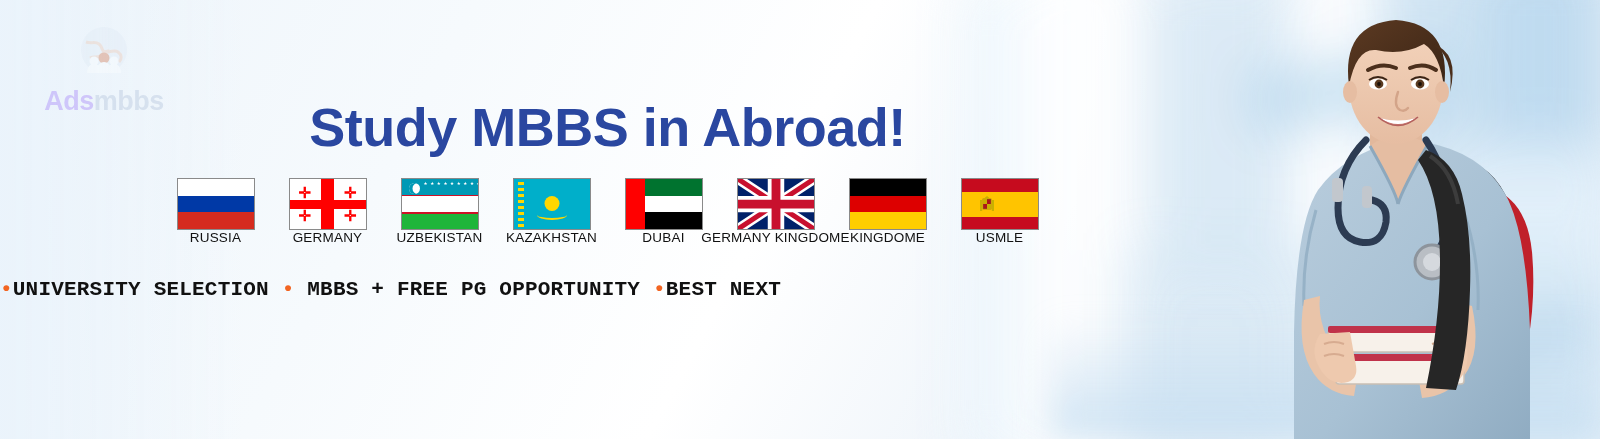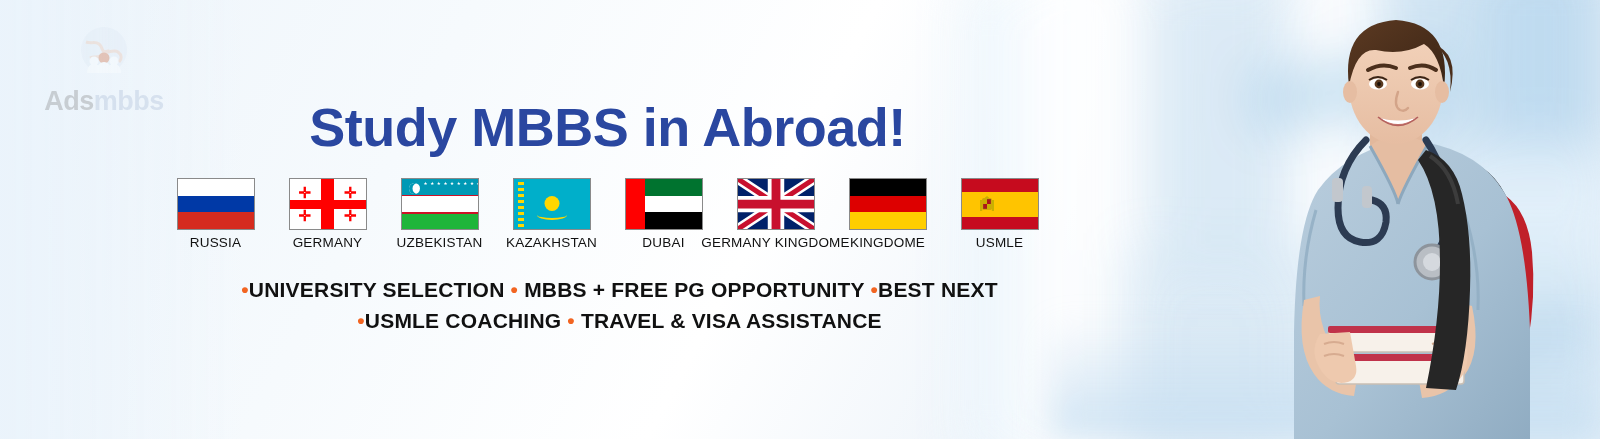--- a/index.html
+++ b/index.html
@@ -50,21 +50,21 @@
 
   
   .logo {
     position:absolute; left:34px; top:22px;
     width:140px; opacity:.30;
     text-align:center;
     user-select:none;
   }
   .logo-mark { width:64px; height:64px; margin:0 auto 2px; display:block; }
   .logo-text { font-size:27px; font-weight:bold; letter-spacing:-.5px; line-height:1; }
-  .logo-text .t-ads  { color:#737373; }
+  .logo-text .t-ads  { color:#8b5cf6; }
   .logo-text .t-mbbs { color:#9fb2cf; }
 
   
   .headline {
     position:absolute; left:0; top:96px; width:1215px;
     text-align:center;
     font-size:54px; font-weight:bold;
     letter-spacing:-.5px;
     color:#2a47a0;
     text-shadow:1px 1px 0 rgba(255,255,255,.6);
@@ -81,21 +81,20 @@
     display:flex; flex-direction:column; align-items:center;
     width:98px;
   }
   .flag-box {
     width:78px; height:52px;
     border:1px solid #8a8a8a;
     position:relative; overflow:hidden;
     background:#fff;
   }
   .flag-label {
-    margin-top:5px;
     font-size:13.5px; color:#111;
     white-space:nowrap; letter-spacing:.2px;
   }
 
   
   .stripe { position:absolute; left:0; width:100%; }
 
   
   .ru-w { top:0;      height:33.34%; background:#ffffff; }
   .ru-b { top:33.34%; height:33.33%; background:#0039a6; }
@@ -153,22 +152,23 @@
   .de-y { top:66.67%; height:33.33%; background:#ffce00; }
 
   
   .es-r1{ top:0;   height:25%; background:#c60b1e; }
   .es-y { top:25%; height:50%; background:#ffc400; }
   .es-r2{ top:75%; height:25%; background:#c60b1e; }
   .es-arms { position:absolute; left:17px; top:16px; width:16px; height:20px; }
 
   
   .features {
-    position:absolute; left:12px; top:274px; width:1215px;
-    text-align:center;
+    position:absolute; left:0; top:274px; width:1215px;
+    text-align:left;
+    font-family:Liberation Mono, monospace;
   }
   .feature-line {
     font-size:21px; font-weight:bold; color:#111;
     letter-spacing:.2px; line-height:31px;
     white-space:nowrap;
   }
   .dot { color:#f26522; font-size:21px; }
 
   
   .student {
@@ -311,21 +311,20 @@
           <path d="M5 3.5 L8 1 L11 3.5 Z" fill="#c8b100"></path>
         </svg>
       </div>
       <div class="flag-label">USMLE</div>
     </div>
 
   </div>
 
   <div class="features">
     <div class="feature-line"><span class="dot">•</span><span>UNIVERSITY SELECTION</span> <span class="dot">•</span> <span>MBBS + FREE PG OPPORTUNITY</span> <span class="dot">•</span><span>BEST NEXT</span></div>
-    <div class="feature-line"><span class="dot">•</span><span>USMLE COACHING</span> <span class="dot">•</span> <span>TRAVEL &amp; VISA ASSISTANCE</span></div>
   </div>
 
   <div class="student">
     <svg viewBox="0 0 380 439" preserveAspectRatio="xMidYMax meet">
       <defs>
         <linearGradient id="scrub" x1="0" y1="0" x2="1" y2="1">
           <stop offset="0%" stop-color="#b9cddd"></stop>
           <stop offset="55%" stop-color="#a8c1d4"></stop>
           <stop offset="100%" stop-color="#90acc2"></stop>
         </linearGradient>

